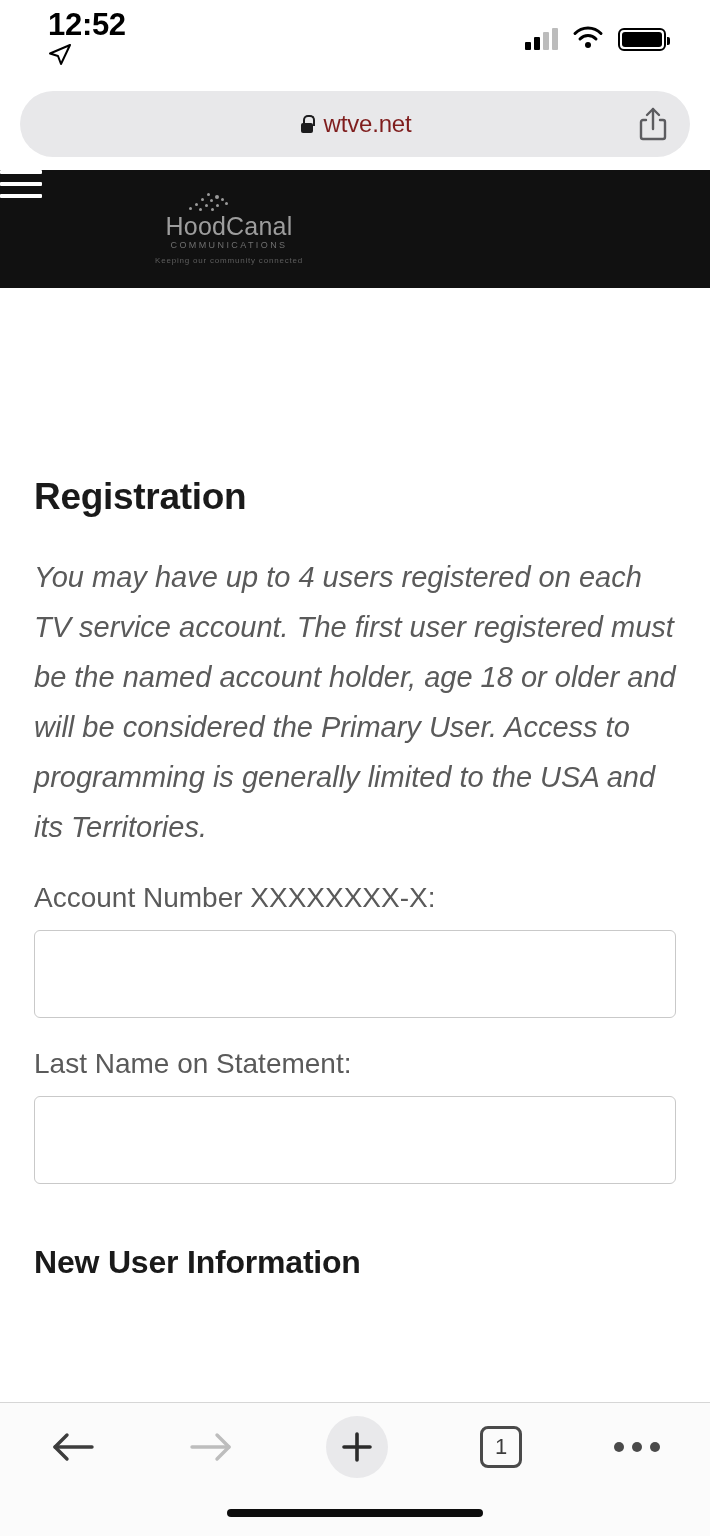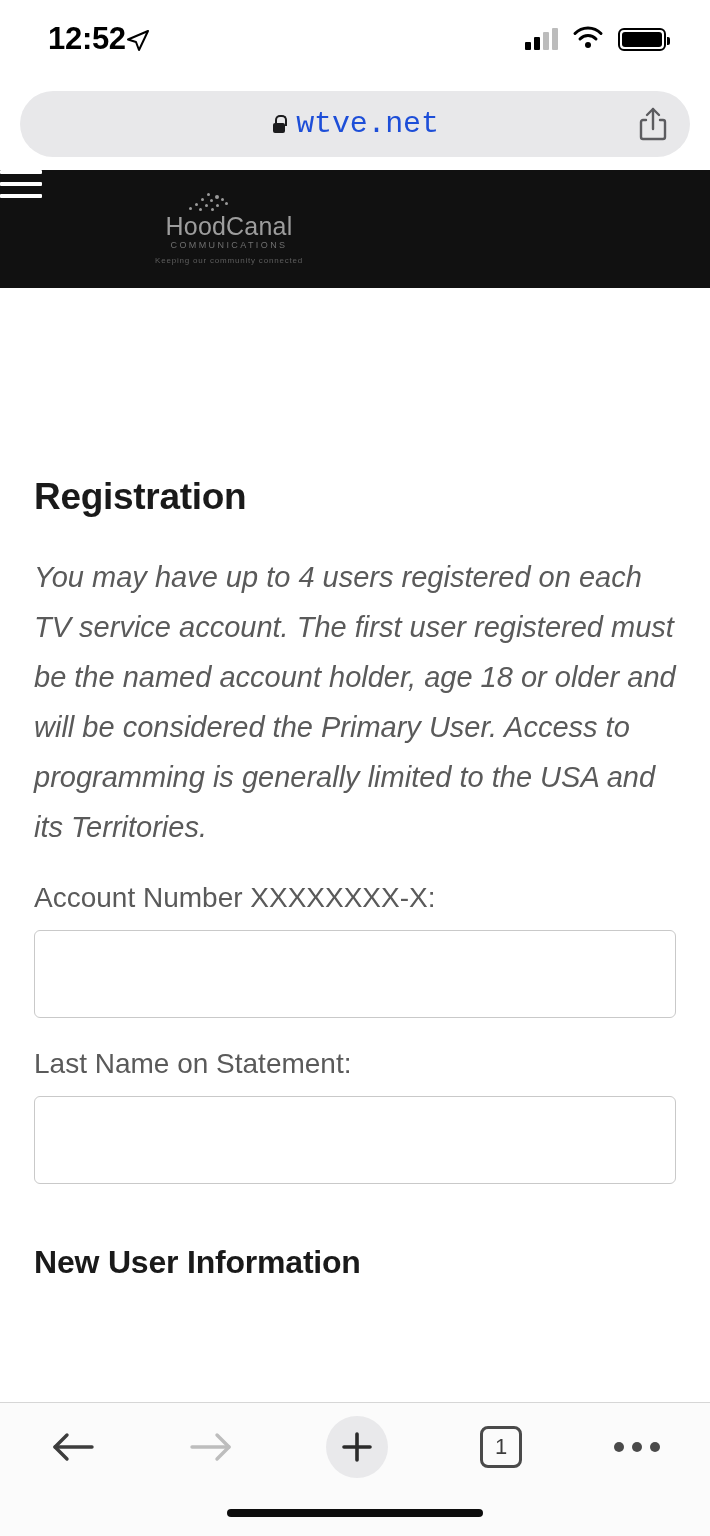--- a/index.html
+++ b/index.html
@@ -25,22 +25,23 @@
     height: 78px;
     flex: 0 0 78px;
     display: flex;
     align-items: center;
     justify-content: space-between;
     padding: 0 44px 0 48px;
     background: #ffffff;
   }
   .status-left {
     display: flex;
-    align-items: flex-end;
+    align-items: flex-start;
     gap: 0;
+    flex-direction: column;
   }
   .status-time {
     font-size: 31px;
     font-weight: bold;
     color: #000;
     letter-spacing: -0.3px;
   }
   .loc-arrow { display:block; }
   .status-right {
     display: flex;
@@ -93,27 +94,26 @@
     height: 66px;
     background: #e8e8ea;
     border-radius: 33px;
     display: flex;
     align-items: center;
     justify-content: center;
     position: relative;
     padding: 0 20px;
   }
   .url-text {
-    font-size: 30px;
-    color: #1d4ed8;
+    font-size: 24px;
+    color: #7f1d1d;
     display: flex;
     align-items: center;
     gap: 10px;
     letter-spacing: -0.2px;
-    font-family: Liberation Mono, monospace;
   }
   .lock {
     width: 15px; height: 18px;
     position: relative;
     display: inline-block;
   }
   .lock::before {
     content:"";
     position:absolute;
     left:2px; bottom:0;

